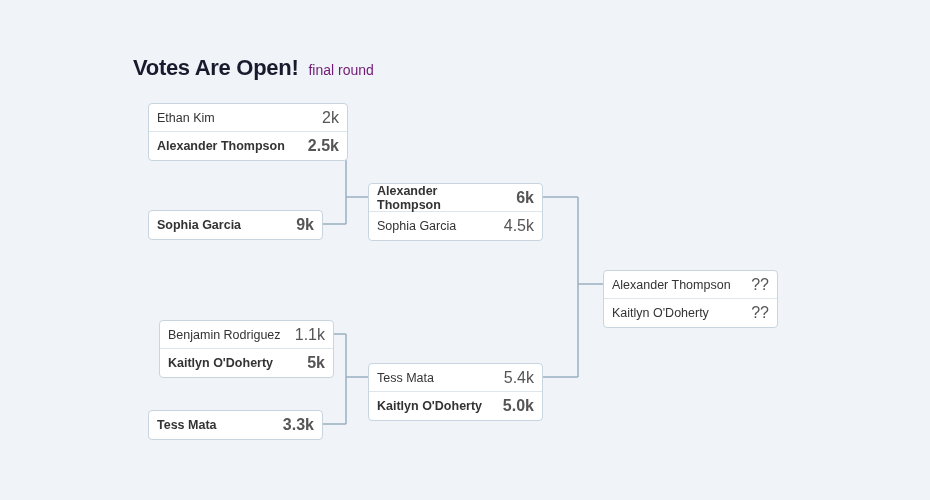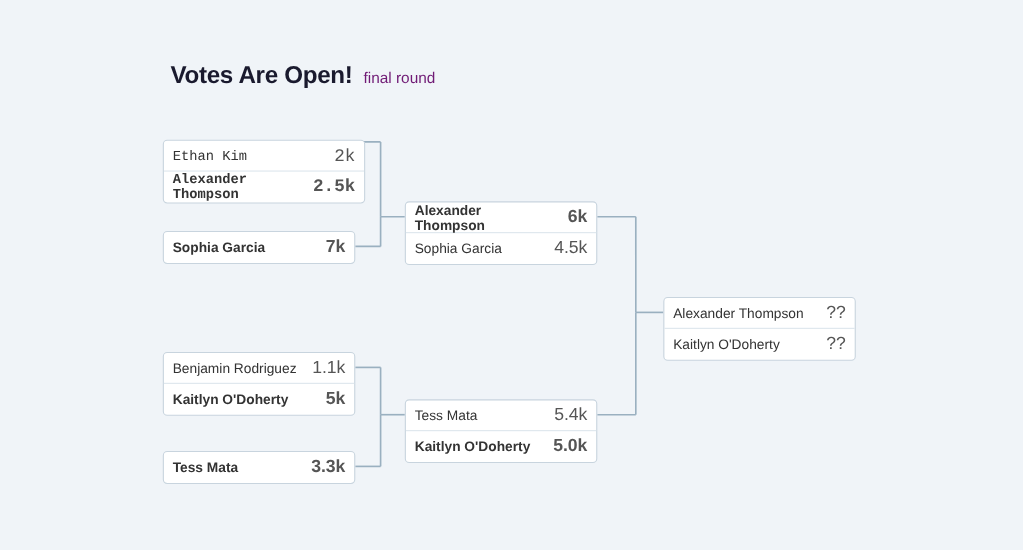--- a/index.html
+++ b/index.html
@@ -13,21 +13,21 @@
     }
     .page {
       width: 930px;
       height: 500px;
       background: #f0f4f8;
       position: relative;
     }
     .title-area {
       position: absolute;
       top: 55px;
-      left: 155px;
+      left: 133px;
       display: flex;
       align-items: baseline;
       gap: 10px;
     }
     .title-bold {
       font-size: 22px;
       font-weight: 900;
       color: #1a1a2e;
       letter-spacing: -0.3px;
     }
@@ -72,23 +72,23 @@
       flex: 1;
     }
     .match-row .score {
       font-size: 16px;
       color: #555;
       min-width: 30px;
       text-align: right;
     }
 
     
-    #r1-m1 { width: 184px; left: 0; top: 32px; font-family: Liberation Mono, monospace; }
+    #r1-m1 { width: 200px; left: 0; top: 8px; }
     #r1-m2 { width: 175px; left: 0; top: 115px; }
-    #r1-m3 { width: 175px; left: 0; top: 225px; }
+    #r1-m3 { width: 175px; left: 11px; top: 225px; }
     #r1-m4 { width: 175px; left: 0; top: 315px; }
 
     
     #r2-m1 { width: 175px; left: 220px; top: 88px; }
     #r2-m2 { width: 175px; left: 220px; top: 268px; }
 
     
     #r3-m1 { width: 175px; left: 455px; top: 175px; }
 
     
@@ -149,21 +149,21 @@
       </div>
       <div class="match-row winner">
         <span class="name">Alexander Thompson</span>
         <span class="score">2.5k</span>
       </div>
     </div>
 
     <div class="match-box" id="r1-m2">
       <div class="match-row winner">
         <span class="name">Sophia Garcia</span>
-        <span class="score">7k</span>
+        <span class="score">9k</span>
       </div>
     </div>
 
     <div class="match-box" id="r1-m3">
       <div class="match-row">
         <span class="name">Benjamin Rodriguez</span>
         <span class="score">1.1k</span>
       </div>
       <div class="match-row winner">
         <span class="name">Kaitlyn O'Doherty</span>

